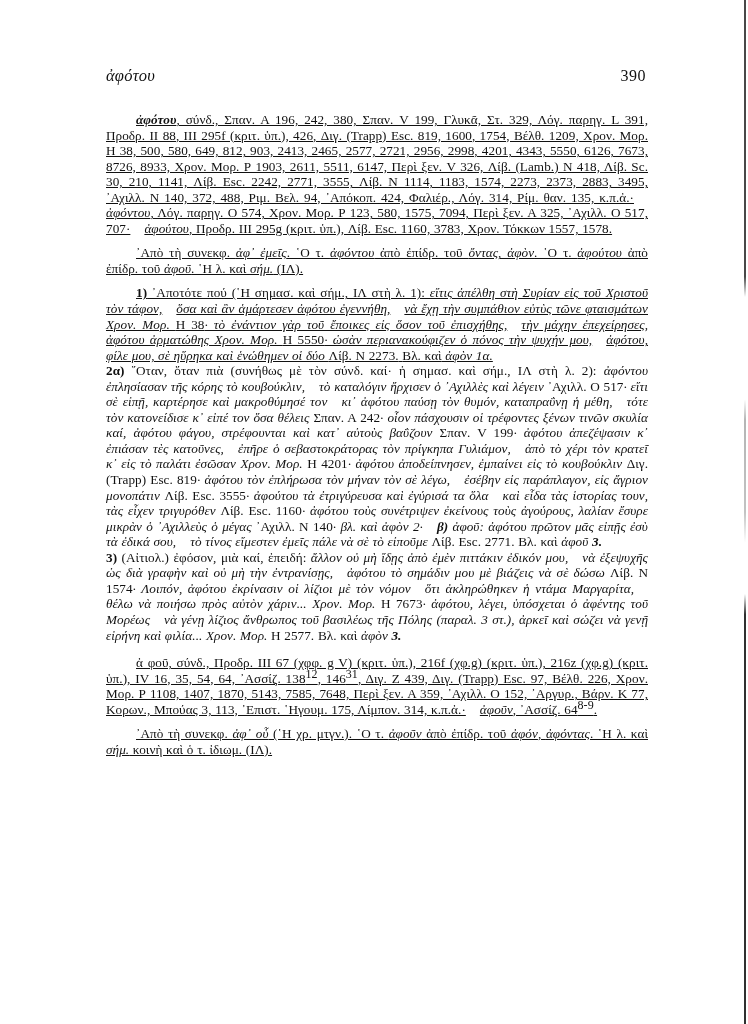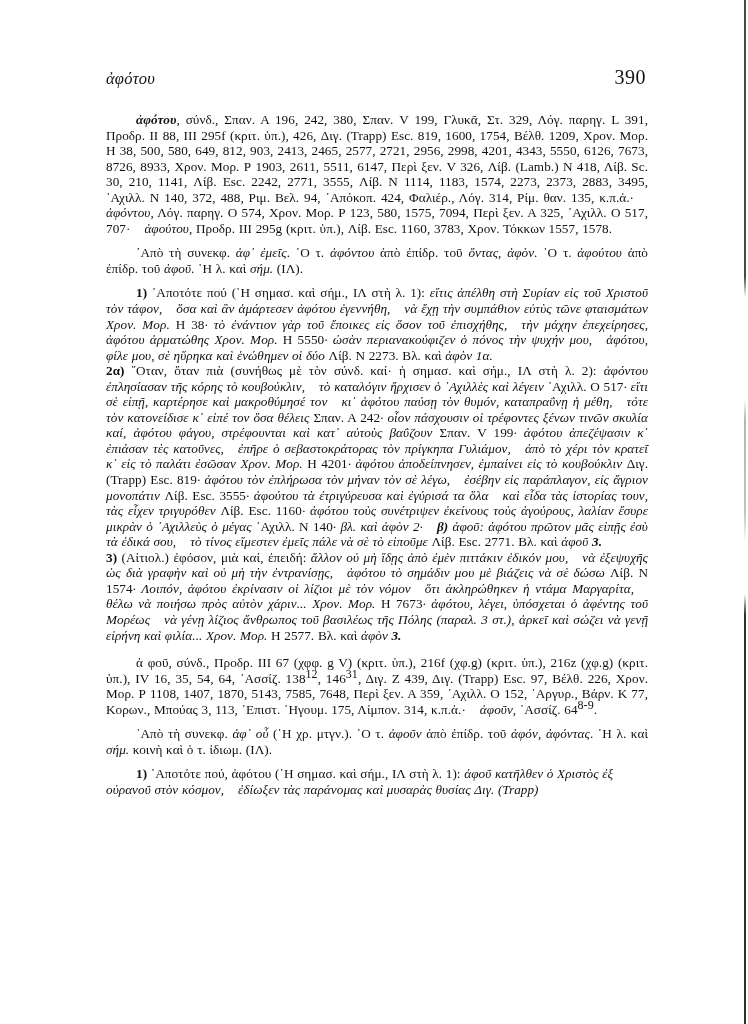--- a/index.html
+++ b/index.html
@@ -66,21 +66,21 @@
     display: flex;
     align-items: baseline;
     justify-content: space-between;
   }
   .rh-lemma {
     font-style: italic;
     font-size: 16.5px;
     letter-spacing: 0.2px;
   }
   .rh-folio {
-    font-size: 20px;
+    font-size: 16px;
     letter-spacing: 0.5px;
     margin-left: 12px;
   }
 
   
   .column {
     position: absolute;
     left: 106px;
     top: 112px;
     width: 542px;
@@ -91,20 +91,21 @@
     font-size: 13.2px;
     line-height: 15.55px;
     text-align: justify;
     text-justify: inter-word;
     letter-spacing: 0.05px;
     word-spacing: 0.3px;
     -webkit-font-smoothing: none;
   }
   p.blk.indent {
     text-indent: 30px;
+    text-decoration: underline;
   }
   p.blk.gap {
     margin-top: 9px;
   }
   p.blk.gap-lg {
     margin-top: 12px;
   }
   p.blk.last {
     text-align: left;
   }
@@ -137,19 +138,18 @@
     <p class="blk indent gap"><span class="r-s1"><span class="bd">1)</span> ᾿Αποτότε πού (῾Η σημασ. καὶ σήμ., ΙΛ στὴ λ. 1):<span class="it"> εἴτις ἀπέλθη στὴ Συρίαν εἰς τοῦ Χριστοῦ τὸν τάφον,<span class="wsp"></span>ὅσα καὶ ἂν ἁμάρτεσεν ἀφότου ἐγεννήθη,<span class="wsp"></span>νὰ ἔχῃ τὴν συμπάθιον εὐτὺς τῶνε φταισμάτων Χρον. Μορ. </span>Η 38<span class="it">· τὸ ἐνάντιον γὰρ τοῦ ἔποικες εἰς ὅσον τοῦ ἐπισχήθης,<span class="wsp"></span>τὴν μάχην ἐπεχείρησες, ἀφότου ἀρματώθης Χρον. Μορ. </span>Η 5550<span class="it">· ὡσὰν περιανακούφιζεν ὁ πόνος τὴν ψυχήν μου,<span class="wsp"></span>ἀφότου, φίλε μου, σὲ ηὕρηκα καὶ ἑνώθημεν οἱ δύο </span>Λίβ. Ν 2273.<span class="it"> </span>Βλ. καὶ<span class="it"> ἀφὸν 1α.</span></span></p>
 
     <p class="blk"><span class="r-s2"><span class="bd">2α)</span> ῞Οταν, ὅταν πιὰ (συνήθως μὲ τὸν σύνδ. καί· ἡ σημασ. καὶ σήμ., ΙΛ στὴ λ. 2):<span class="it"> ἀφόντου ἐπλησίασαν τῆς κόρης τὸ κουβούκλιν,<span class="wsp"></span>τὸ καταλόγιν ἤρχισεν ὁ ᾿Αχιλλὲς καὶ λέγειν </span>᾿Αχιλλ. Ο 517<span class="it">· εἴτι σὲ εἰπῇ, καρτέρησε καὶ μακροθύμησέ τον<span class="wsp"></span>κι᾿ ἀφότου παύσῃ τὸν θυμόν, καταπραΰνῃ ἡ μέθη,<span class="wsp"></span>τότε τὸν κατονείδισε κ᾿ εἰπέ τον ὅσα θέλεις </span>Σπαν. Α 242<span class="it">· οἷον πάσχουσιν οἱ τρέφοντες ξένων τινῶν σκυλία καί, ἀφότου φάγου, στρέφουνται καὶ κατ᾿ αὐτοὺς βαΰζουν </span>Σπαν. V 199<span class="it">· ἀφότου ἀπεζέψασιν κ᾿ ἐπιάσαν τὲς κατοῦνες,<span class="wsp"></span>ἐπῆρε ὁ σεβαστοκράτορας τὸν πρίγκηπα Γυλιάμον,<span class="wsp"></span>ἀπὸ τὸ χέρι τὸν κρατεῖ κ᾿ εἰς τὸ παλάτι ἐσῶσαν Χρον. Μορ. </span>Η 4201<span class="it">· ἀφότου ἀποδείπνησεν, ἐμπαίνει εἰς τὸ κουβούκλιν </span>Διγ. (Trapp) Esc. 819<span class="it">· ἀφότου τὸν ἐπλήρωσα τὸν μήναν τὸν σὲ λέγω,<span class="wsp"></span>ἐσέβην εἰς παράπλαγον, εἰς ἄγριον μονοπάτιν </span>Λίβ. Esc. 3555<span class="it">· ἀφούτου τὰ ἐτριγύρευσα καὶ ἐγύρισά τα ὅλα<span class="wsp"></span>καὶ εἶδα τὰς ἱστορίας τουν, τὰς εἶχεν τριγυρόθεν </span>Λίβ. Esc. 1160<span class="it">· ἀφότου τοὺς συνέτριψεν ἐκείνους τοὺς ἀγούρους, λαλίαν ἔσυρε μικρὰν ὁ ᾿Αχιλλεὺς ὁ μέγας </span>᾿Αχιλλ. Ν 140<span class="it">· βλ. καὶ ἀφὸν 2·<span class="wsp"></span><span class="bd">β)</span> ἀφοῦ: ἀφότου πρῶτον μᾶς εἰπῇς ἐσὺ τὰ ἐδικά σου,<span class="wsp"></span>τὸ τίνος εἴμεστεν ἐμεῖς πάλε νὰ σὲ τὸ εἰποῦμε </span>Λίβ. Esc. 2771.<span class="it"> </span>Βλ. καὶ<span class="it"> ἀφοῦ <span class="bd">3.</span></span></span></p>
 
     <p class="blk"><span class="r-s3"><span class="bd">3)</span> (Αἰτιολ.) ἐφόσον, μιὰ καί, ἐπειδή:<span class="it"> ἄλλον οὐ μὴ ἴδῃς ἀπὸ ἐμὲν πιττάκιν ἐδικόν μου,<span class="wsp"></span>νὰ ἐξεψυχῆς ὡς διὰ γραφὴν καὶ οὐ μὴ τὴν ἐντρανίσῃς,<span class="wsp"></span>ἀφότου τὸ σημάδιν μου μὲ βιάζεις νὰ σὲ δώσω </span>Λίβ. Ν 1574<span class="it">· Λοιπόν, ἀφότου ἐκρίνασιν οἱ λίζιοι μὲ τὸν νόμον<span class="wsp"></span>ὅτι ἀκληρώθηκεν ἡ ντάμα Μαργαρίτα,<span class="wsp"></span>θέλω νὰ ποιήσω πρὸς αὐτὸν χάριν... Χρον. Μορ. </span>Η 7673<span class="it">· ἀφότου, λέγει, ὑπόσχεται ὁ ἀφέντης τοῦ Μορέως<span class="wsp"></span>νὰ γένῃ λίζιος ἄνθρωπος τοῦ βασιλέως τῆς Πόλης (παραλ. 3 στ.), ἀρκεῖ καὶ σώζει νὰ γενῇ εἰρήνη καὶ φιλία... Χρον. Μορ. </span>Η 2577.<span class="it"> </span>Βλ. καὶ<span class="it"> ἀφὸν <span class="bd">3.</span></span></span></p>
 
     <p class="blk indent gap-lg"><span class="r-refs2">ἀ φοῦ, σύνδ., Προδρ. ΙΙΙ 67 (χφφ. g V) (κριτ. ὑπ.), 216f (χφ.g) (κριτ. ὑπ.), 216z (χφ.g) (κριτ. ὑπ.), IV 16, 35, 54, 64, ᾿Ασσίζ. 138<span class="sup">12</span>, 146<span class="sup">31</span>, Διγ. Ζ 439, Διγ. (Trapp) Esc. 97, Βέλθ. 226, Χρον. Μορ. Ρ 1108, 1407, 1870, 5143, 7585, 7648, Περὶ ξεν. Α 359, ᾿Αχιλλ. Ο 152, ᾿Αργυρ., Βάρν. Κ 77, Κορων., Μπούας 3, 113, ᾿Επιστ. ῾Ηγουμ. 175, Λίμπον. 314, κ.π.ἀ.·<span class="wsp"></span><span class="it">ἀφοῦν</span>, ᾿Ασσίζ. 64<span class="sup">8-9</span>.</span></p>
 
     <p class="blk indent gap"><span class="r-etym2">᾿Απὸ τὴ συνεκφ. <span class="it">ἀφ᾿ οὗ</span> (῾Η χρ. μτγν.). ῾Ο τ. <span class="it"><span class="it">ἀφοῦ</span>ν</span> ἀπὸ ἐπίδρ. τοῦ <span class="it">ἀφόν</span>, <span class="it"><span class="it">ἀφόν</span>τας</span>. ῾Η λ. καὶ <span class="it">σήμ.</span> κοινὴ καὶ ὁ τ. ἰδιωμ. (ΙΛ).</span></p>
 
-    <p class="blk indent gap last"><span class="r-s1b"><span class="bd">1)</span> ᾿Αποτότε πού, ἀφότου (῾Η σημασ. καὶ σήμ., ΙΛ στὴ λ. 1):<span class="it"> ἀφοῦ κατῆλθεν ὁ Χριστὸς ἐξ οὐρανοῦ στὸν κόσμον,<span class="wsp"></span>ἐδίωξεν τὰς παράνομας καὶ μυσαρὰς θυσίας Διγ. (Trapp)</span></span></p>
 
   </div>
 </div>
 
 <div class="scan-edge-right"></div>
 <div class="scan-edge-bottom"></div>
 
 </body></html>

